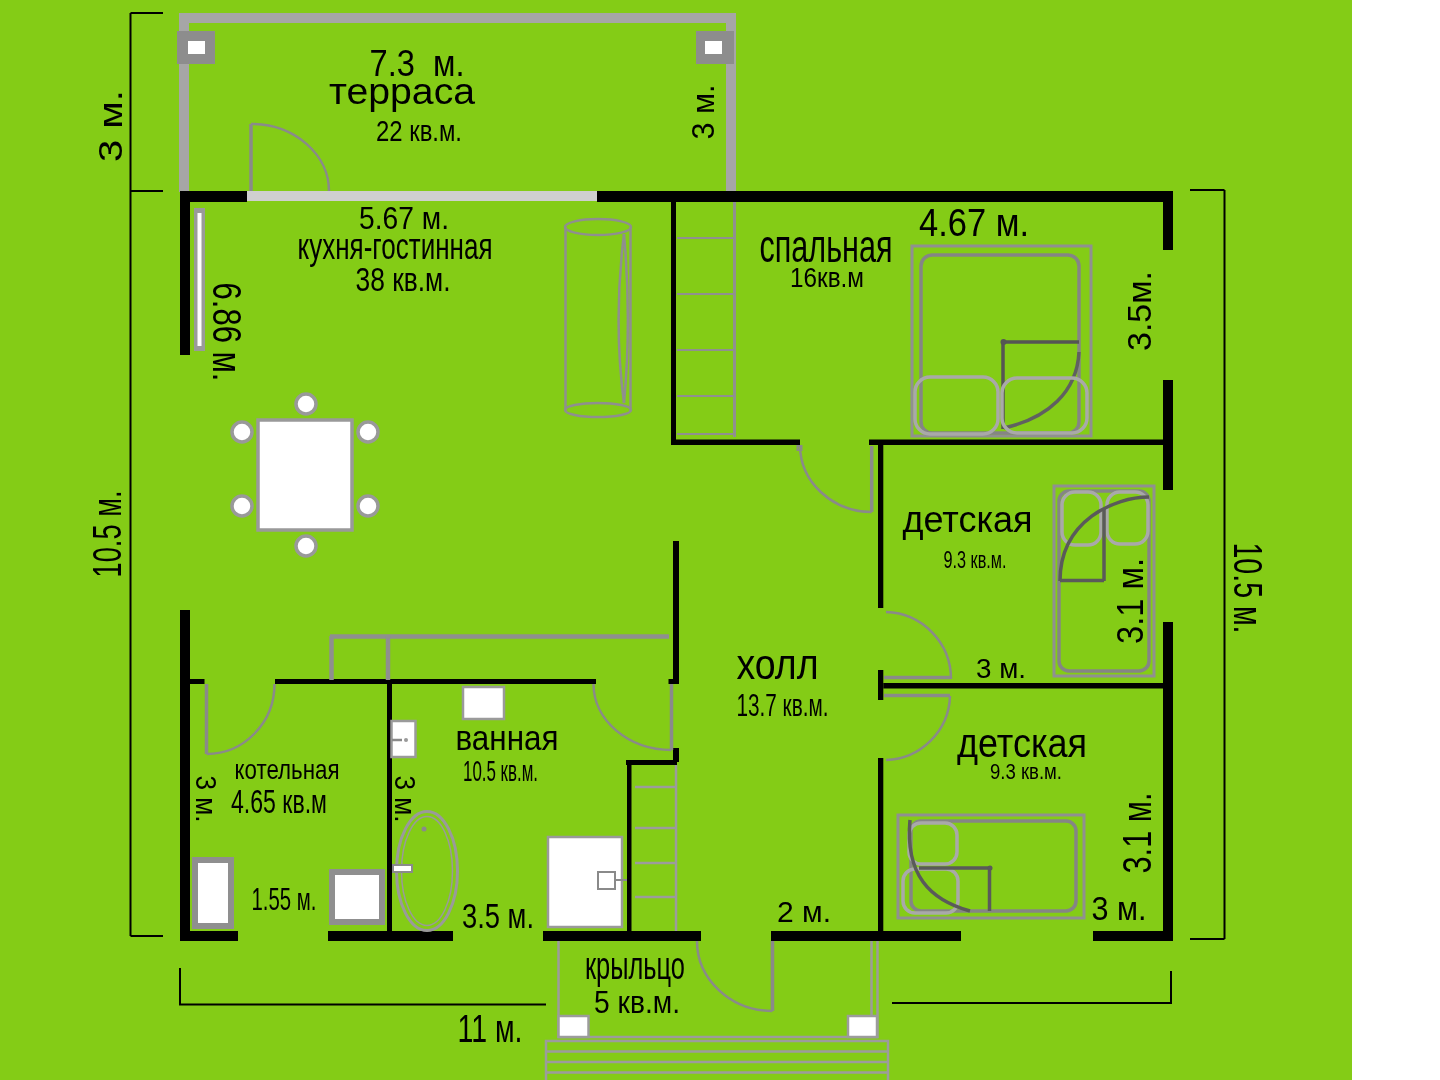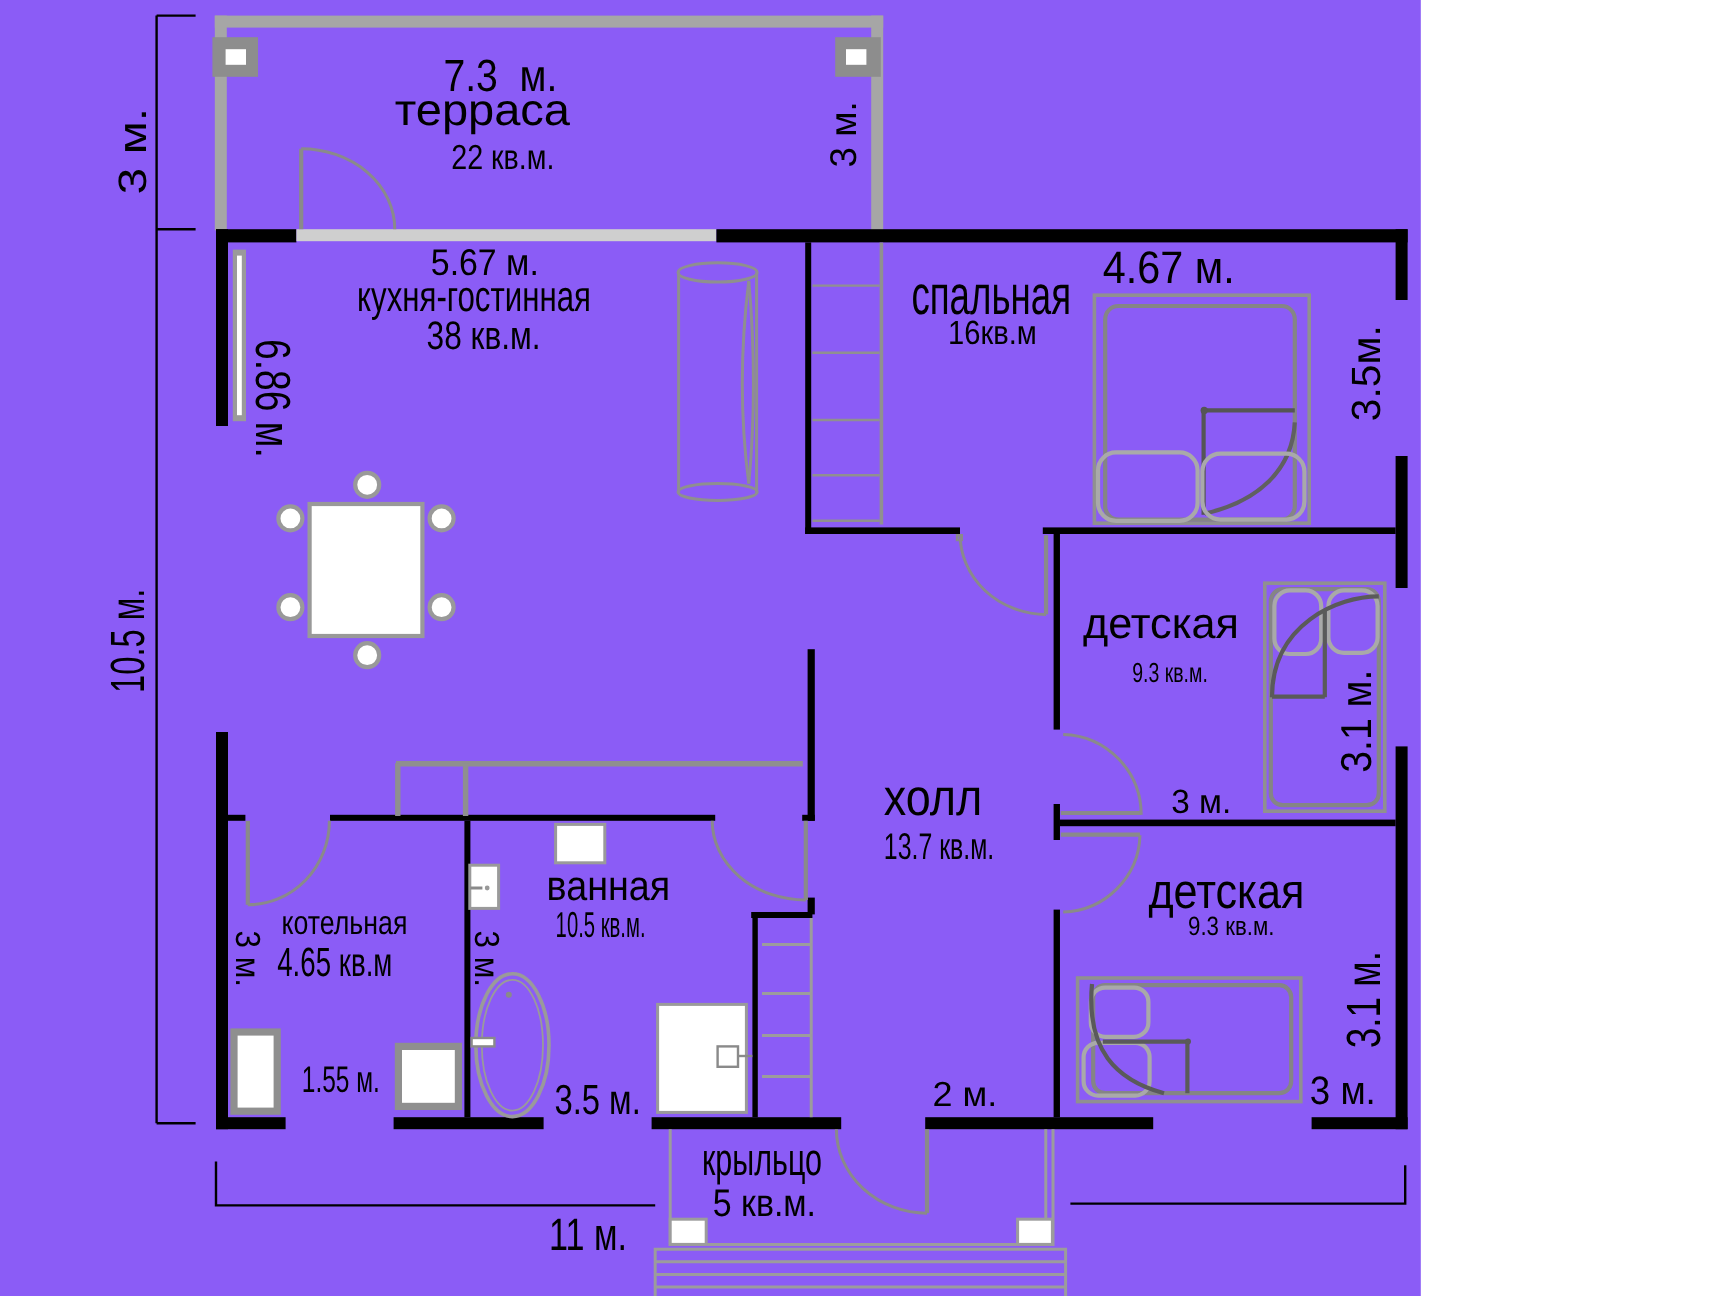--- a/index.html
+++ b/index.html
@@ -1,16 +1,16 @@
 <!DOCTYPE html>
 <html><head>
 <meta charset="utf-8">
 <style>
   html,body{margin:0;padding:0;background:#fff;}
-  #plan{position:relative;width:1184px;height:1080px;background:#8b5cf6;overflow:hidden;}
+  #plan{position:relative;width:1352px;height:1080px;background:#84cc16;overflow:hidden;}
   svg{position:absolute;left:0;top:0;}
   text{font-family:"Liberation Sans",sans-serif;fill:#000;}
 </style>
 </head>
 <body>
 <div id="plan">
 <svg width="1440" height="1080" viewBox="0 0 1440 1080">
 
 <g>
 

